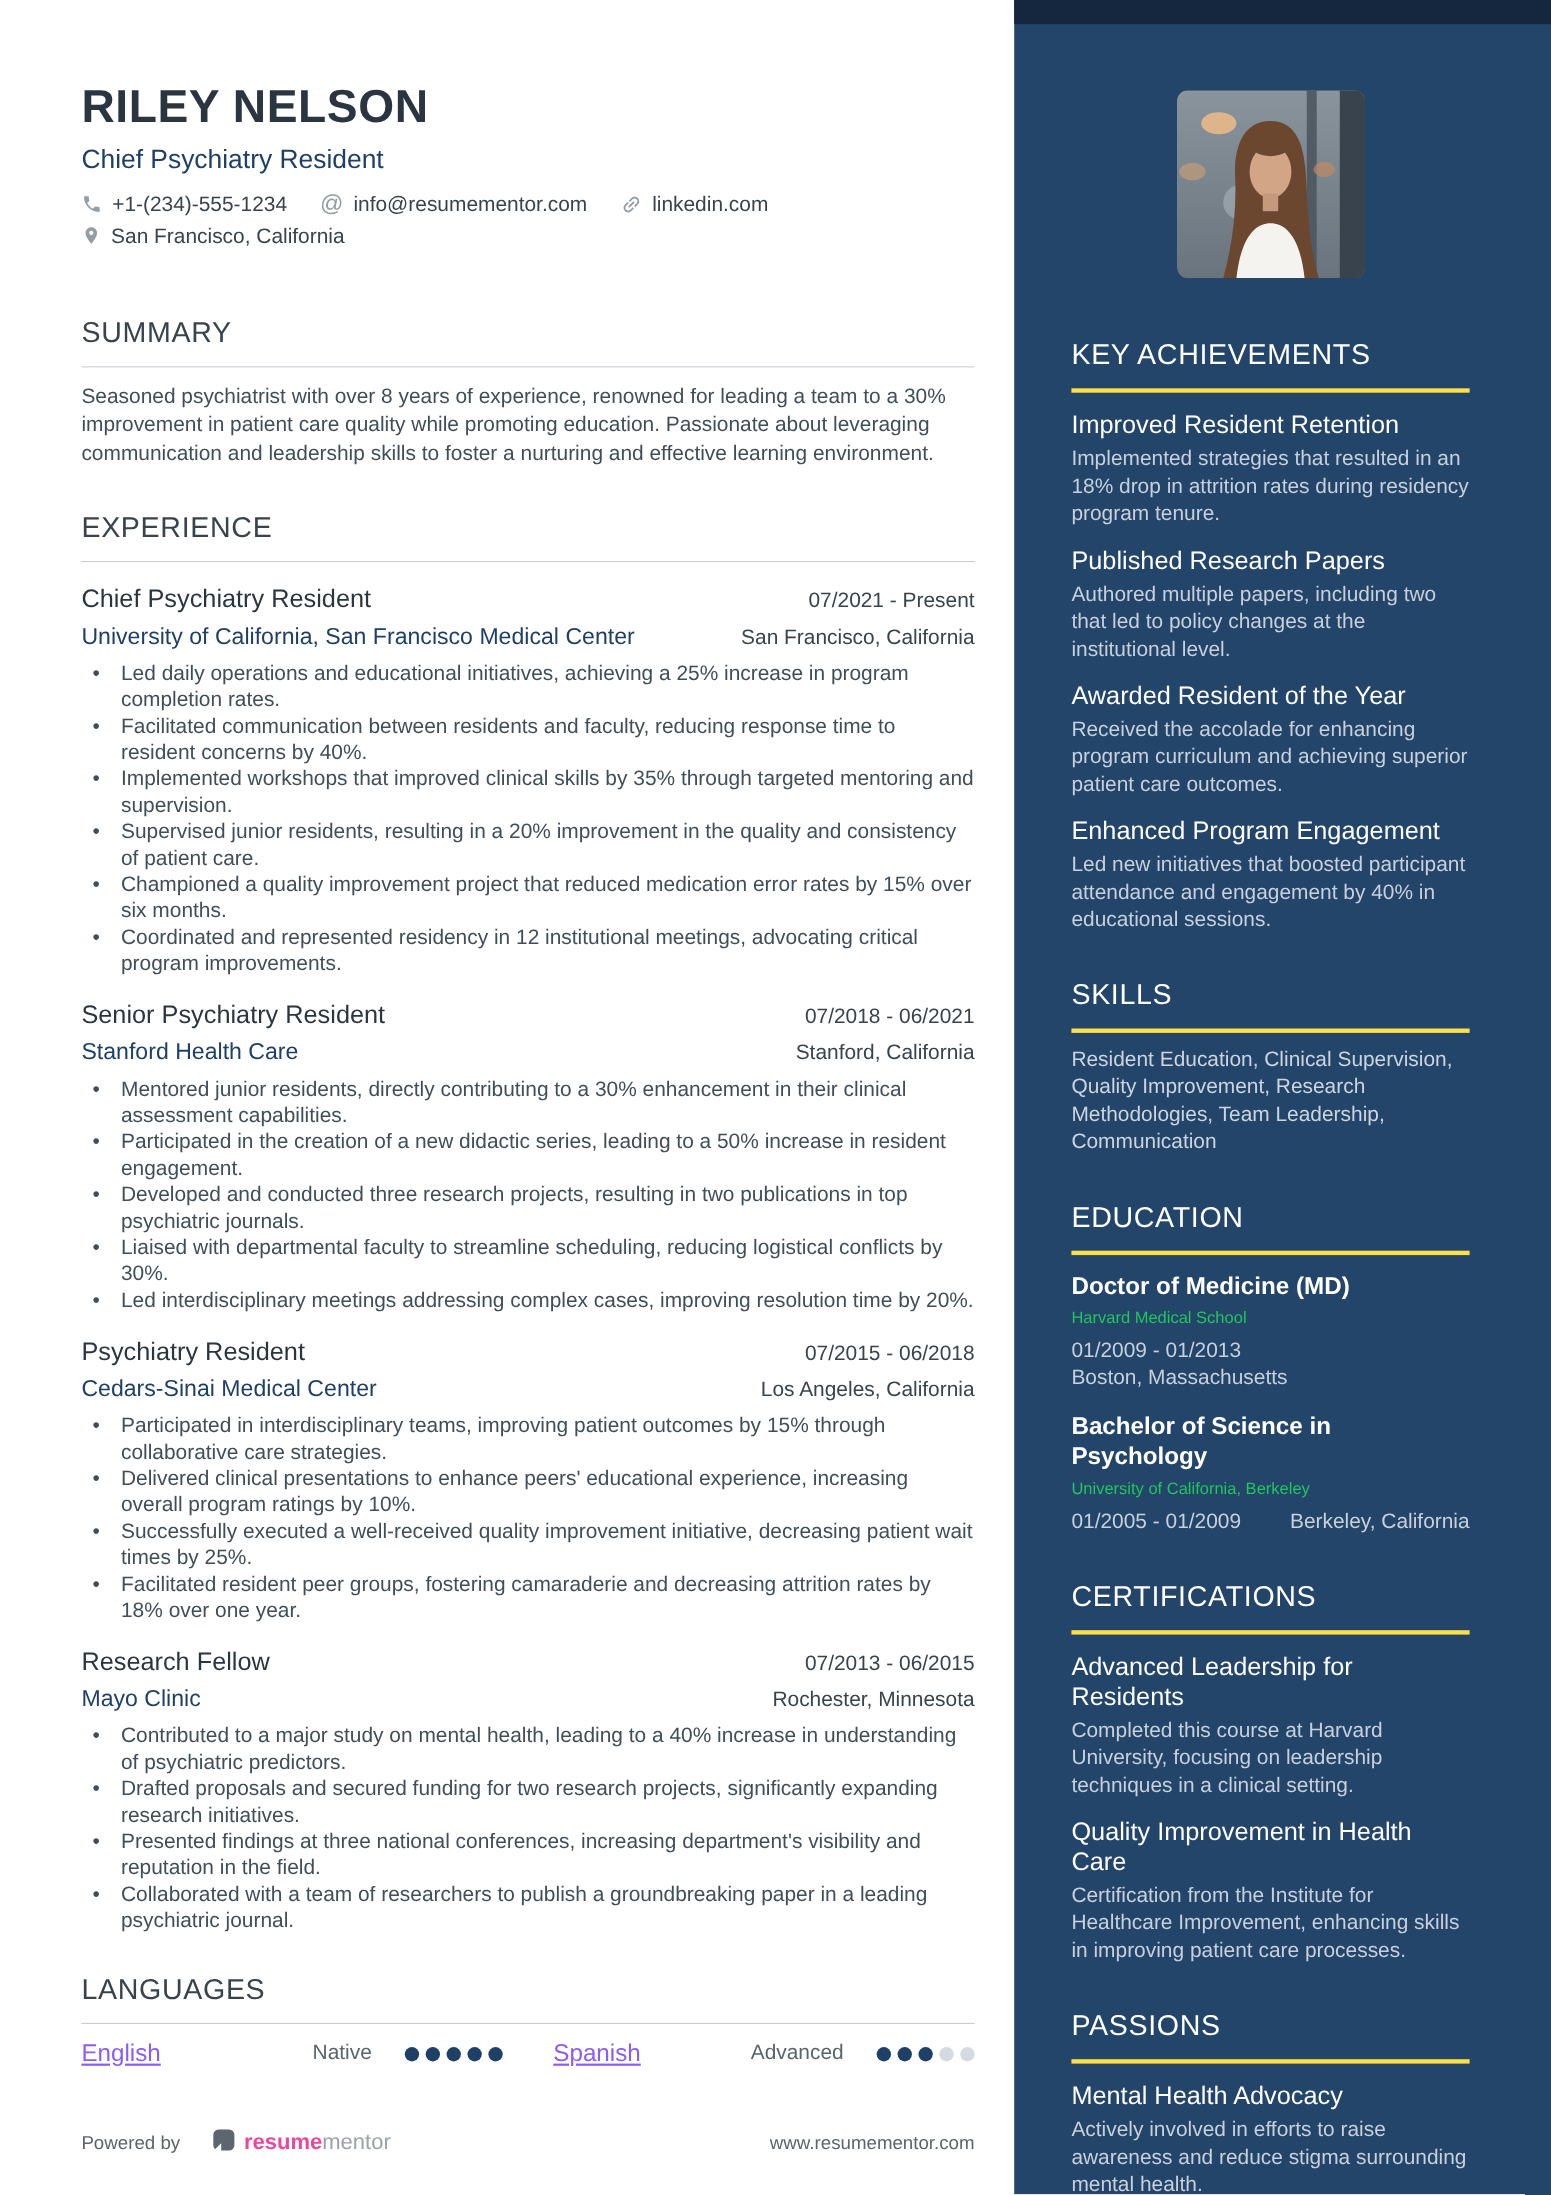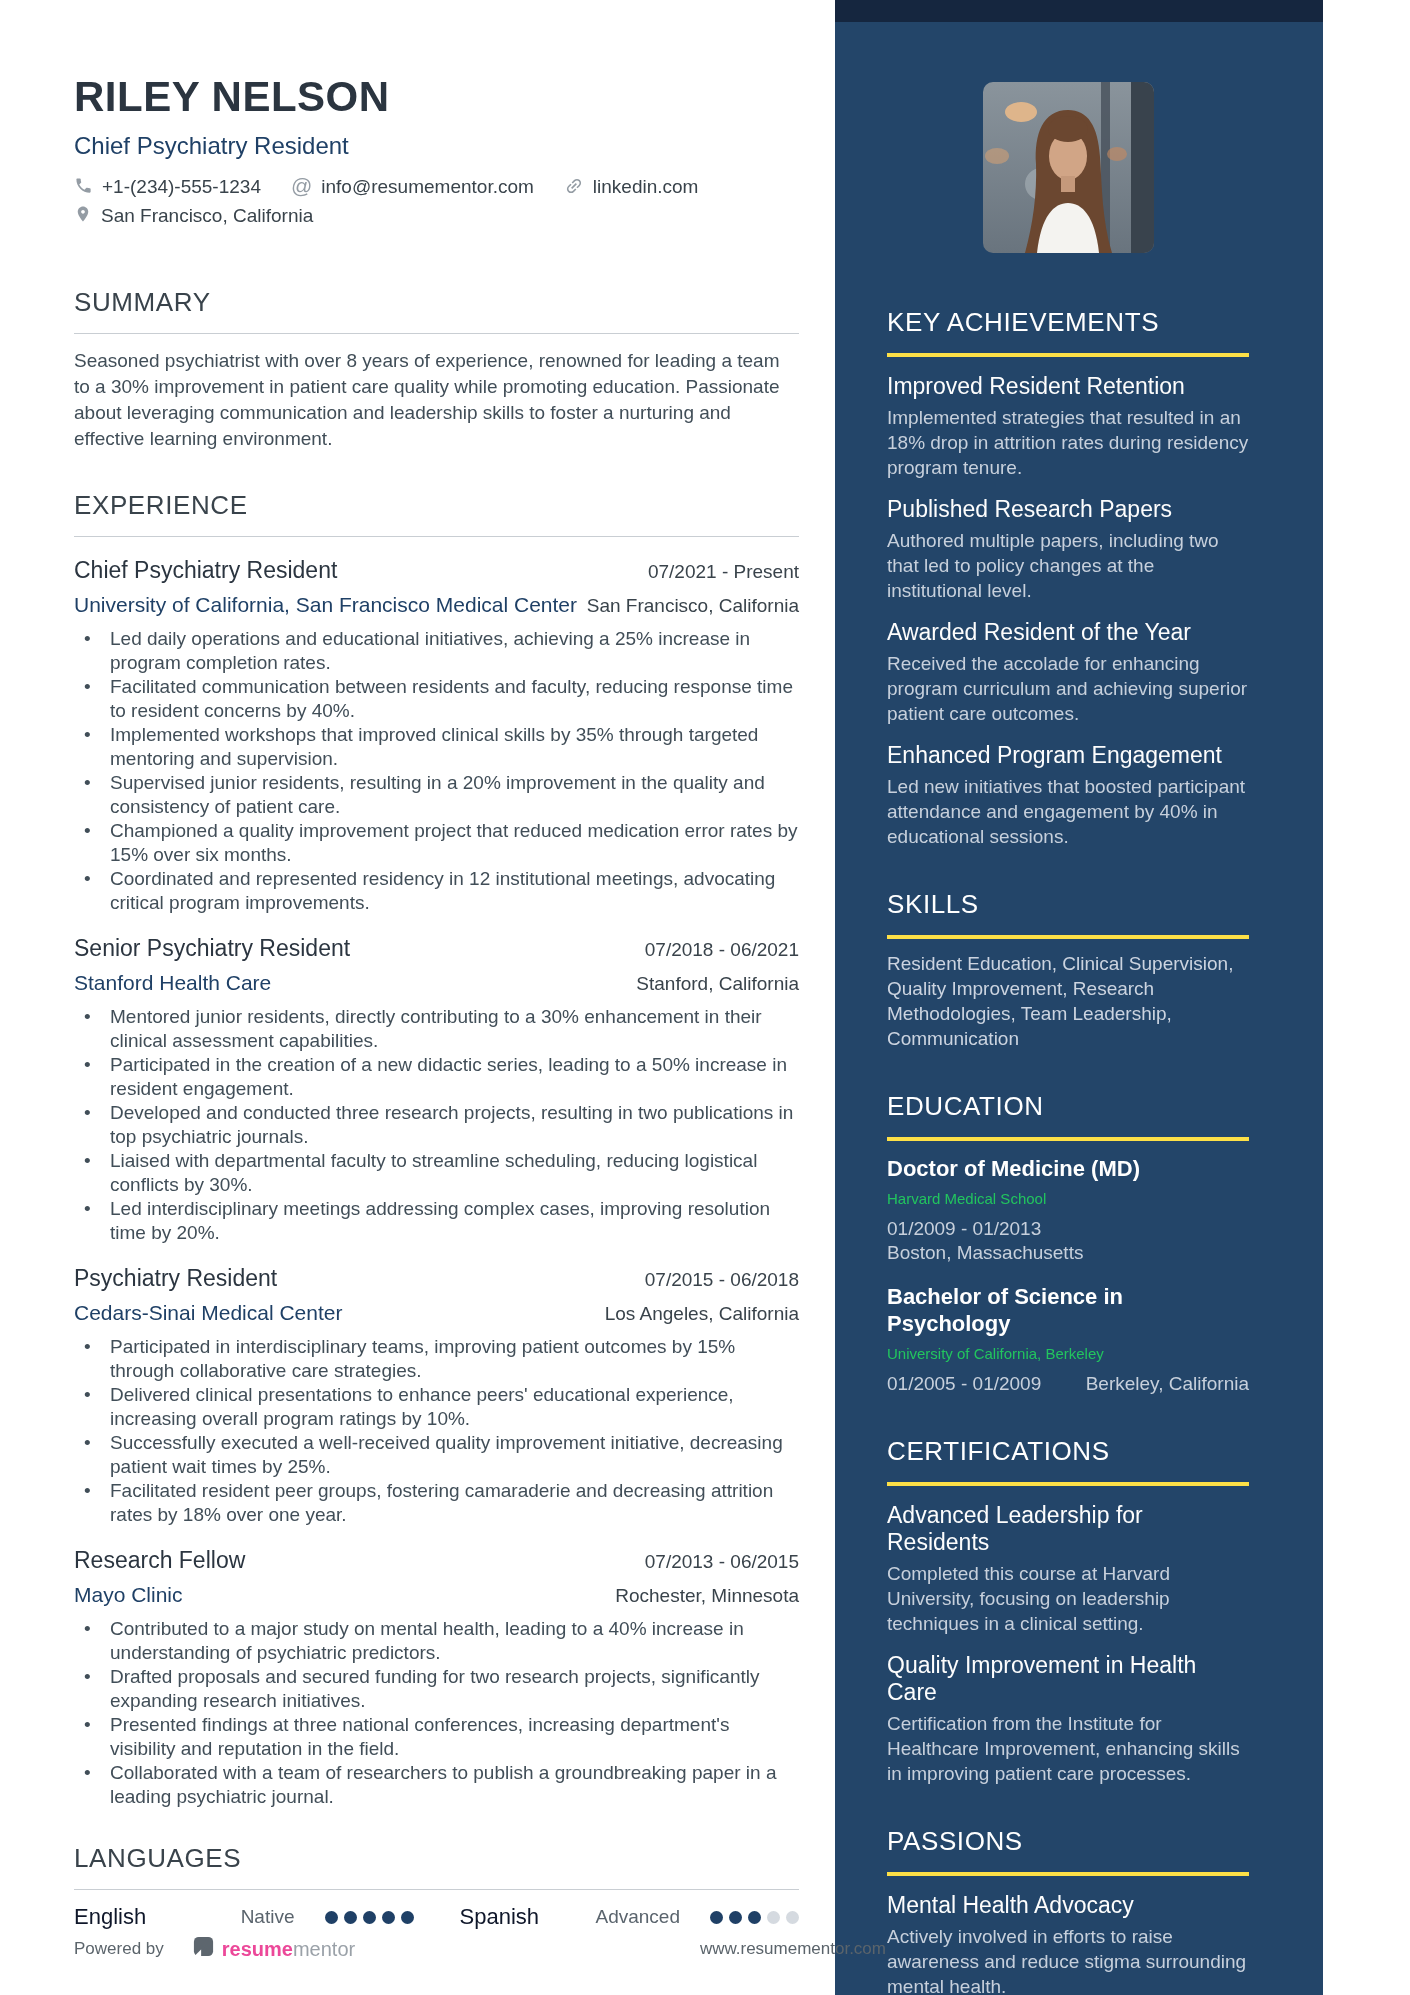--- a/index.html
+++ b/index.html
@@ -1,21 +1,21 @@
 <!DOCTYPE html>
 <html><head>
 <meta charset="utf-8">
 <style>
   * { margin:0; padding:0; box-sizing:border-box; }
   html,body { background:#ffffff; }
   body { font-family:"Liberation Sans", sans-serif; }
   .page { position:relative; width:1410px; height:1995px; background:#ffffff; display:flex; overflow:hidden; }
 
   
-  .main { width:835px; padding:74px 36px 0 74px; }
+  .main { width:922px; padding:74px 36px 0 74px; }
   .name { font-size:42px; font-weight:700; color:#2b3540; letter-spacing:0.5px; line-height:46px; }
   .job-headline { font-size:24px; color:#1f4066; margin-top:12px; line-height:28px; }
   .contact-row { display:flex; align-items:center; gap:30px; margin-top:16px; font-size:19px; color:#39434b; }
   .contact-item { display:flex; gap:9px; }
   .contact-item svg { display:block; }
   .at-glyph { font-size:21px; color:#949ca4; line-height:20px; }
   .location-row { margin-top:7px; }
 
   .sec { margin-top:60px; }
   .sec-h { font-size:26px; font-weight:400; color:#39434b; letter-spacing:0.6px; line-height:30px; padding-bottom:16px; border-bottom:1px solid #c9ced3; }
@@ -31,21 +31,21 @@
   .job-company { font-size:21px; color:#1f4066; line-height:25px; }
   .job-loc { font-size:19px; color:#39434b; white-space:nowrap; }
   ul.bullets { margin-top:10px; list-style:none; }
   ul.bullets li { position:relative; padding-left:36px; font-size:19px; line-height:24px; color:#414e58; }
   ul.bullets li::before { content:"\2022"; position:absolute; left:10px; top:0; color:#414e58; }
 
   .sec-lang { margin-top:34px; }
   .lang-row { display:flex; margin-top:14px; }
   .lang { flex:1; display:flex; align-items:center; }
   .lang + .lang { margin-left:46px; }
-  .lang-name { font-size:22px; color:#0f172a; }
+  .lang-name { font-size:22px; color:#8b5cf6;text-decoration:underline; }
   .lang-level { margin-left:auto; font-size:19px; color:#5a646d; }
   .lang-dots { display:flex; gap:6px; margin-left:30px; }
   .dot { width:13px; height:13px; border-radius:50%; background:#d5dae0; }
   .dot.filled { background:#1f4066; }
 
   .footer { position:absolute; left:74px; bottom:32px; width:812px; display:flex; align-items:center; font-size:17px; color:#5b646b; }
   .brand { display:flex; align-items:center; gap:7px; margin-left:28px; font-size:20px; }
   .brand-resume { font-weight:700; color:#ec4899; }
   .brand-mentor { color:#9aa1a8; font-weight:500; }
   .website { margin-left:auto; }

